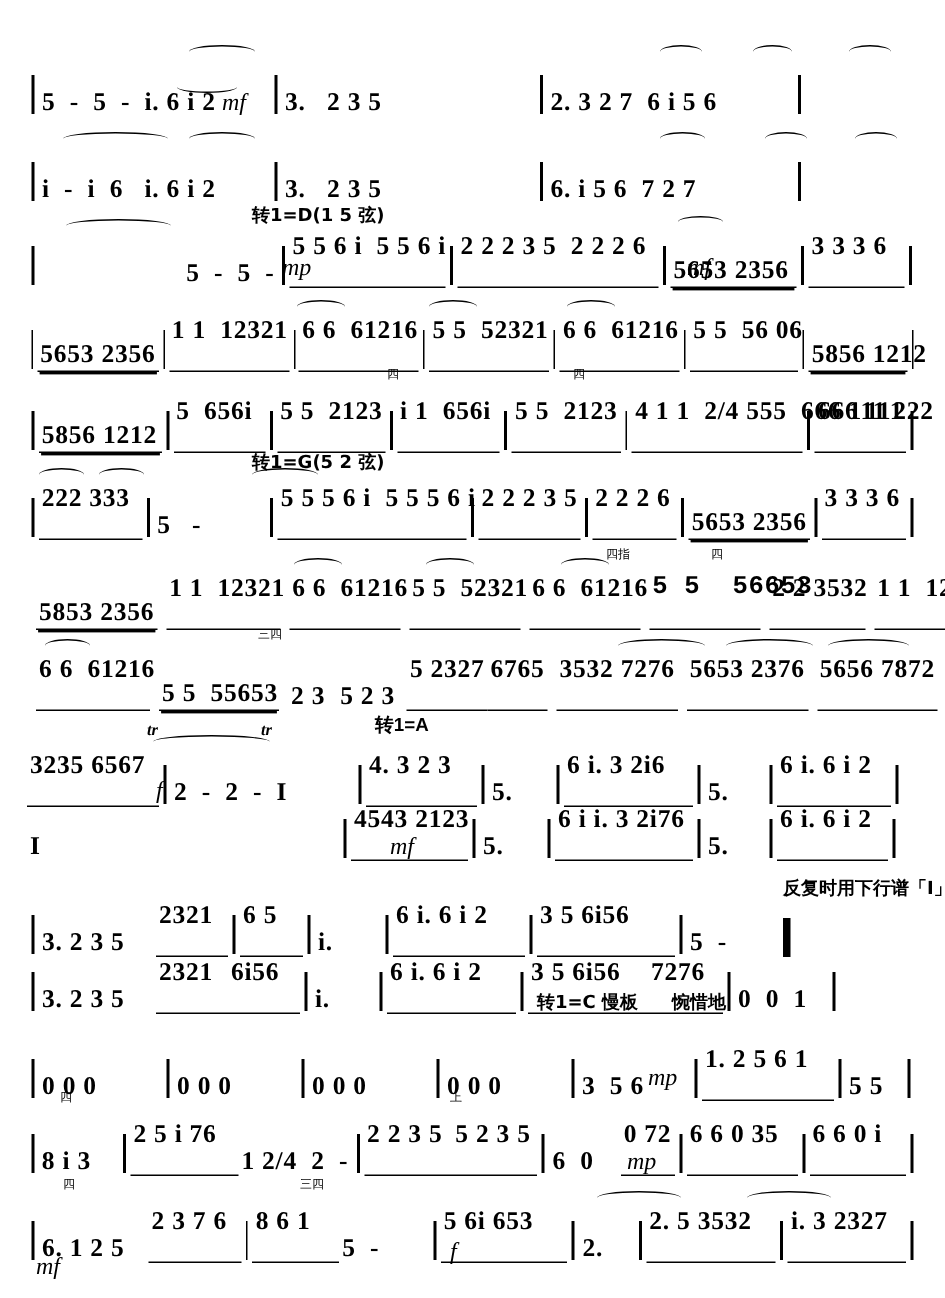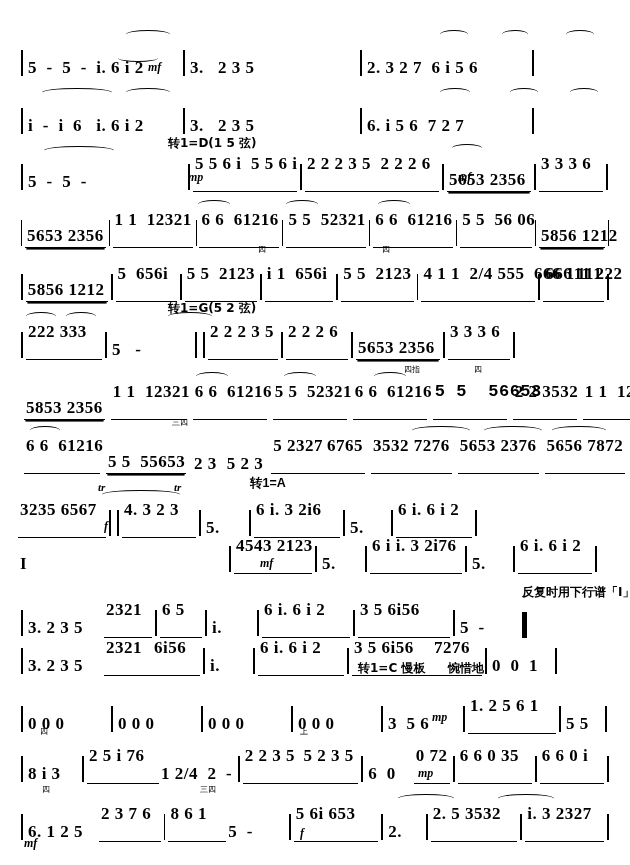--- a/index.html
+++ b/index.html
@@ -44,22 +44,22 @@
     position:relative;
     padding:0 2px;
   }
   
   .u1{border-bottom:1.6px solid #000;padding-bottom:17px;}
   .u2{border-bottom:1.6px solid #000;padding-bottom:1px;box-shadow:0 3px 0 -1.4px #000;}
   .dyn{
     position:absolute;
     font-style:italic;
     font-family:"Liberation Serif", serif;
-    font-weight:bold;
-    font-size:12px;
+    font-weight:normal;
+    font-size:16px;
     color:#000;
   }
   .anno{
     position:absolute;
     font-family:"Liberation Sans", sans-serif;
     font-weight:bold;
     font-size:12.5px;
     color:#000;
     white-space:nowrap;
   }
@@ -111,21 +111,21 @@
   </div>
   <div class="linegroup" style="left:42px;top:88px;width:70px;height:8px;border-top:1.4px solid #000;border-radius:50%;"></div>
   <div class="linegroup" style="left:126px;top:88px;width:44px;height:8px;border-top:1.4px solid #000;border-radius:50%;"></div>
   <div class="linegroup" style="left:440px;top:88px;width:30px;height:8px;border-top:1.4px solid #000;border-radius:50%;"></div>
   <div class="linegroup" style="left:510px;top:88px;width:28px;height:8px;border-top:1.4px solid #000;border-radius:50%;"></div>
   <div class="linegroup" style="left:570px;top:88px;width:28px;height:8px;border-top:1.4px solid #000;border-radius:50%;"></div>
 
   <span class="anno cn" style="left:168px;top:135px;">转1=D(1 5 弦)</span>
   <div class="system" style="top:148px;">
     <span class="barline"></span>
-    <span class="cell notes" style="width:155px;">5  -  5  -</span>
+    <span class="cell notes" style="width:155px;text-align:right;">5  -  5  -</span>
     <span class="barline"></span>
     <span class="cell notes u1" style="width:100px;">5 5 6 i  5 5 6 i</span>
     <span class="barline"></span>
     <span class="cell notes u1" style="width:130px;">2 2 2 3 5  2 2 2 6</span>
     <span class="barline"></span>
     <span class="cell notes u2" style="width:80px;">5653 2356</span>
     <span class="barline"></span>
     <span class="cell notes u1" style="width:60px;">3 3 3 6</span>
     <span class="barline"></span>
   </div>
@@ -175,20 +175,21 @@
     <span class="barline"></span>
   </div>
 
   <span class="anno cn" style="left:168px;top:300px;">转1=G(5 2 弦)</span>
   <div class="system" style="top:316px;">
     <span class="barline"></span>
     <span class="cell notes u1" style="width:72px;">222 333</span>
     <span class="barline"></span>
     <span class="cell notes" style="width:78px;">5   -</span>
     <span class="barline"></span>
+    <span class="cell notes u1" style="width:122px;">5 5 5 6 i  5 5 5 6 i</span>
     <span class="barline"></span>
     <span class="cell notes u1" style="width:66px;">2 2 2 3 5</span>
     <span class="barline"></span>
     <span class="cell notes u1" style="width:58px;">2 2 2 6</span>
     <span class="barline"></span>
     <span class="cell notes u2" style="width:80px;">5653 2356</span>
     <span class="barline"></span>
     <span class="cell notes u1" style="width:58px;">3 3 3 6</span>
     <span class="barline"></span>
   </div>
@@ -246,20 +247,21 @@
   <div class="linegroup" style="left:412px;top:426px;width:58px;height:8px;border-top:1.4px solid #000;border-radius:50%;"></div>
   <div class="linegroup" style="left:484px;top:426px;width:58px;height:8px;border-top:1.4px solid #000;border-radius:50%;"></div>
   <div class="linegroup" style="left:552px;top:426px;width:54px;height:8px;border-top:1.4px solid #000;border-radius:50%;"></div>
 
   <span class="anno" style="left:250px;top:475px;">转1=A</span>
   <span class="tr" style="left:98px;top:481px;">tr</span>
   <span class="tr" style="left:174px;top:481px;">tr</span>
   <div class="system" style="top:494px;">
     <span class="cell notes u1" style="width:84px;">3235 6567</span>
     <span class="barline"></span>
+    <span class="cell notes" style="width:118px;">2  -  2  -  I</span>
     <span class="barline"></span>
     <span class="cell notes u1" style="width:70px;">4. 3 2 3</span>
     <span class="barline"></span>
     <span class="cell notes" style="width:38px;">5.</span>
     <span class="barline"></span>
     <span class="cell notes u1" style="width:82px;">6 i. 3 2i6</span>
     <span class="barline"></span>
     <span class="cell notes" style="width:36px;">5.</span>
     <span class="barline"></span>
     <span class="cell notes u1" style="width:72px;">6 i. 6 i 2</span>

